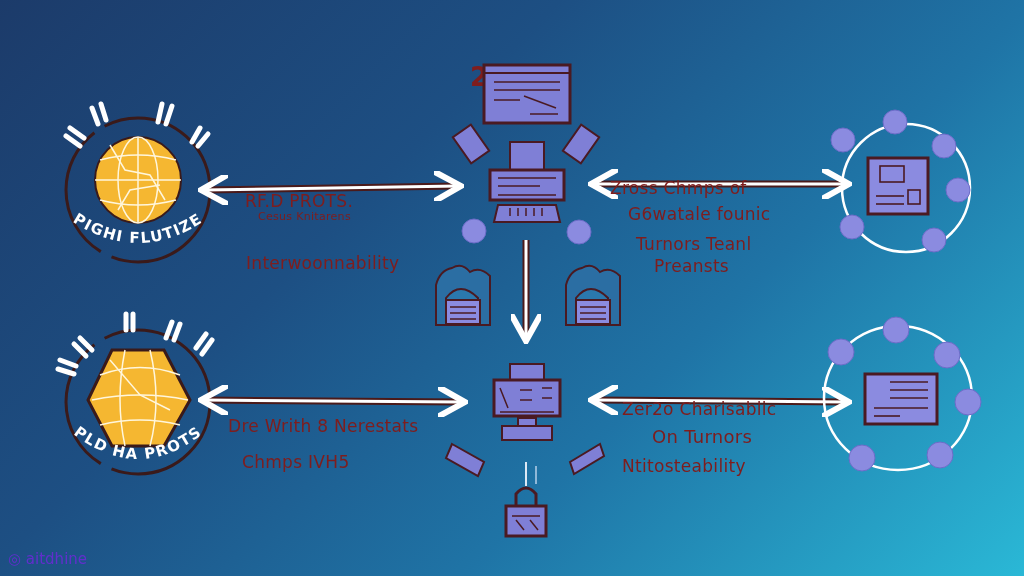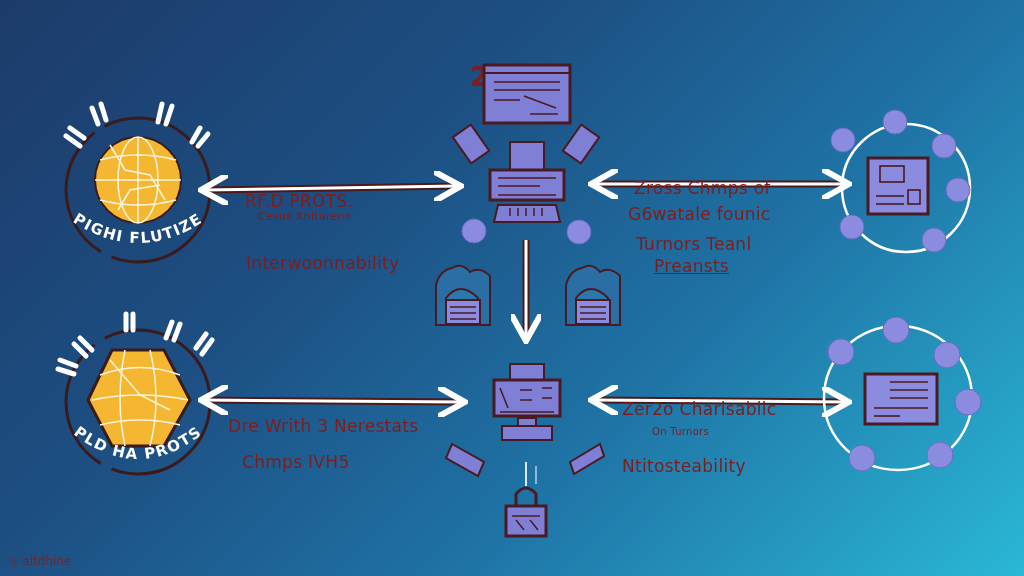--- a/index.html
+++ b/index.html
@@ -6,23 +6,23 @@
     body {
       width: 1024px; height: 576px; overflow: hidden; position: relative;
       background: linear-gradient(135deg, #1c3b6a 0%, #1d4f83 35%, #1f74a6 65%, #2ab8d6 100%);
       font-family: "DejaVu Sans", sans-serif;
       color: #ffffff;
     }
     .abs { position: absolute; }
     .hand { font-family: "DejaVu Sans", sans-serif; color: #7f1d1d; letter-spacing: 0.3px; margin-top: 44px; }
     .title { left: 470px; top: 18px; font-size: 26px; font-weight: bold; letter-spacing: 2px; }
     .lbl { font-size: 17px; white-space: nowrap; }
-    .lbl-sm { font-size: 10px; white-space: nowrap; }
+    .lbl-sm { font-size: 18px; white-space: nowrap; }
     svg.layer { position: absolute; left: 0; top: 0; }
-    .watermark { left: 8px; bottom: 8px; font-size: 12px; color: #7f1d1d; opacity: 0.85; }
+    .watermark { left: 8px; bottom: 8px; font-size: 15px; color: #6d28d9; opacity: 0.85; }
   </style>
 </head>
 <body>
 
 <div class="abs hand title">2025</div>
 
 <svg class="layer" width="1024" height="576" viewBox="0 0 1024 576">
   <defs>
     <marker id="ah" markerWidth="10" markerHeight="10" refX="8" refY="5" orient="auto-start-reverse">
       <path d="M0,0 L9,5 L0,10" fill="none" stroke="#ffffff" stroke-width="2"></path>
@@ -242,26 +242,26 @@
   </text>
   <text font-family="DejaVu Sans, sans-serif" font-size="15" font-weight="bold" fill="#ffffff" letter-spacing="1.5">
     <textPath href="#arcBot" startOffset="50%" text-anchor="middle">PLD HA PROTS</textPath>
   </text>
 </svg>
 
 <div class="abs hand lbl" style="left:245px;top:147px;">RF.D PROTS.</div>
 <div class="abs hand lbl-sm" style="left:258px;top:166px;font-size:11px;">Cesus Knitarens</div>
 <div class="abs hand lbl" style="left:246px;top:209px;">Interwoonnability</div>
 
-<div class="abs hand lbl" style="left:634px;top:134px;">Zross Chmps of</div>
+<div class="abs hand lbl" style="left:610px;top:134px;">Zross Chmps of</div>
 <div class="abs hand lbl" style="left:628px;top:160px;">G6watale founic</div>
 <div class="abs hand lbl" style="left:636px;top:190px;">Turnors Teanl</div>
-<div class="abs hand lbl" style="left:654px;top:212px;text-decoration:underline;">Preansts</div>
-
-<div class="abs hand lbl" style="left:228px;top:372px;">Dre Writh 3 Nerestats</div>
+<div class="abs hand lbl" style="left:654px;top:212px;">Preansts</div>
+
+<div class="abs hand lbl" style="left:228px;top:372px;">Dre Writh 8 Nerestats</div>
 <div class="abs hand lbl" style="left:242px;top:408px;">Chmps IVH5</div>
 
 <div class="abs hand lbl" style="left:622px;top:355px;">Zer2o Charisablic</div>
 <div class="abs hand lbl-sm" style="left:652px;top:382px;">On Turnors</div>
 <div class="abs hand lbl" style="left:622px;top:412px;text-align:right;">Ntitosteability</div>
 
 <div class="abs watermark">
   <span>◎ </span><span>aitdhine</span>
 </div>
 

